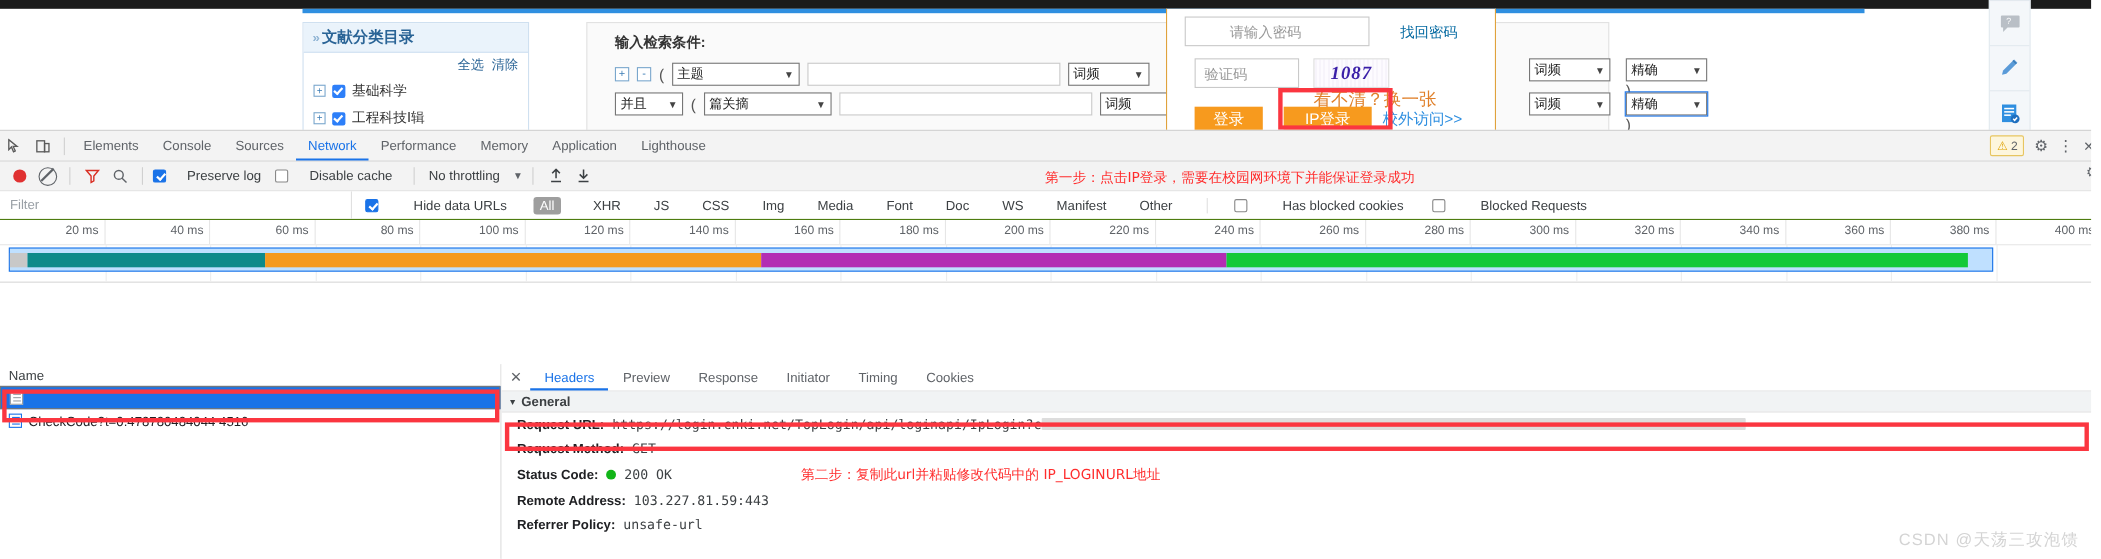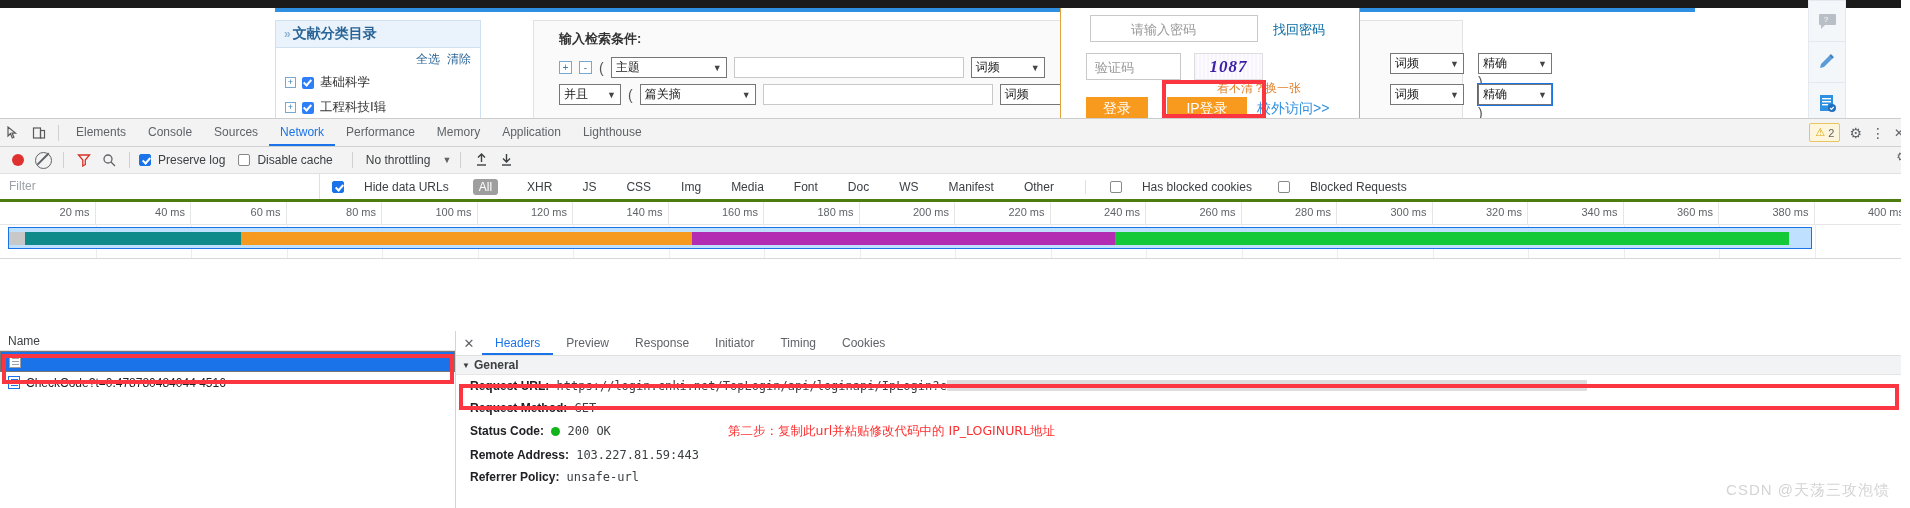--- a/index.html
+++ b/index.html
@@ -44,21 +44,21 @@
   .txtin.w230{width:230px;}
 
   
   .login-pop{position:absolute;left:1060px;top:8px;width:300px;height:120px;background:#fff;border:1px solid #e0a23c;border-top:none;box-sizing:border-box;}
   .lp-in{height:27px;border:1px solid #c9c9c9;background:#fff;box-sizing:border-box;color:#999;font-size:13px;padding:5px 0 0 8px;}
   .lp-link{color:#0369a1;font-size:13px;}
   .captcha{width:67px;height:25px;border:1px solid #ddd;background:
       repeating-linear-gradient(90deg,#f7f4fb 0 2px,#fdfbff 2px 4px);
       display:flex;align-items:center;justify-content:center;
       font-family:"Liberation Serif",serif;font-style:italic;font-weight:bold;font-size:17px;color:#3b1fa8;letter-spacing:1px;}
-  .lp-refresh{color:#e0802a;font-size:12px;margin-left:23px;}
+  .lp-refresh{color:#e0802a;font-size:16px;}
   .orange-btn{background:#f79a1e;color:#fff;font-size:14px;display:flex;align-items:center;justify-content:center;}
   .blue-link{color:#2f8fe0;font-size:14px;}
 
   
   .float-bar{position:absolute;left:1808px;top:0px;width:38px;height:122px;background:#f4f7fa;border:1px solid #e3e9ef;box-sizing:border-box;}
   .fb-cell{height:40px;border-bottom:1px solid #e3e9ef;display:flex;align-items:center;justify-content:center;}
 
   
   .redbox{position:absolute;border:4px solid #fb3640;box-sizing:border-box;pointer-events:none;}
 
@@ -74,25 +74,25 @@
   .warnbadge{display:flex;align-items:center;gap:3px;border:1px solid #e7c560;background:#fdf6dd;border-radius:2px;padding:0 5px;height:17px;font-size:11px;color:#5f6368;}
 
   .dt-toolbar{height:26px;background:#f3f3f3;border-bottom:1px solid #e0e0e0;display:flex;align-items:center;padding-left:7px;gap:3px;position:relative;}
   .rec-dot{width:12px;height:12px;border-radius:50%;background:#e03131;}
   .clear-ico{width:15px;height:15px;border:1.6px solid #5f6368;border-radius:50%;position:relative;}
   .clear-ico:after{content:"";position:absolute;left:-1px;top:5.5px;width:16px;height:1.6px;background:#5f6368;transform:rotate(-45deg);}
   .tbtn{width:22px;height:22px;display:flex;align-items:center;justify-content:center;cursor:pointer;}
   .cb{width:12px;height:12px;border:1px solid #888;background:#fff;border-radius:2px;box-sizing:border-box;display:inline-block;vertical-align:-2px;}
   .cb.on{background:#1a73e8;border-color:#1a73e8;position:relative;}
   .cb.on:after{content:"";position:absolute;left:3.5px;top:1px;width:3px;height:6px;border:solid #fff;border-width:0 2px 2px 0;transform:rotate(42deg);}
-  .lbl{font-size:12px;color:#3c4043;margin-left:4px;margin-right:10px;cursor:pointer;text-align:center;}
+  .lbl{font-size:12px;color:#3c4043;margin-left:16px;margin-right:10px;cursor:pointer;text-align:center;}
   .throttle{font-size:12px;color:#3c4043;margin-left:4px;}
   .annot-red{color:#ff2d2d;font-size:12.5px;font-family:"DejaVu Sans","Liberation Sans",sans-serif;}
 
-  .dt-filterbar{height:25px;background:#fff;border-bottom:3px solid #4d7c0f;display:flex;align-items:center;position:relative;}
+  .dt-filterbar{height:25px;background:#fff;border-bottom:1px solid #4d7c0f;display:flex;align-items:center;position:relative;}
   .filter-input{width:320px;height:25px;line-height:25px;border-right:1px solid #e0e0e0;padding-left:9px;color:#9aa0a6;font-size:12px;box-sizing:border-box;}
   .ftypes{display:flex;align-items:center;gap:16px;padding-left:12px;}
   .ftype{padding:0 7px;font-size:12px;color:#3c4043;cursor:pointer;}
   .ftype.all{background:#9e9e9e;color:#fff;border-radius:3px;padding:1px 6px;margin-right:6px;}
   .fsep{width:1px;height:14px;background:#e0e0e0;margin:0 8px;}
 
   
   .tl{height:56px;background:#fff;border-bottom:1px solid #d8d8d8;position:relative;overflow:hidden;}
   .tl-ruler{position:absolute;left:0;top:0;width:1910px;height:22px;border-bottom:1px solid #e6e6e6;}
   .tick{position:absolute;top:0;height:22px;border-right:1px solid #e6e6e6;box-sizing:border-box;}
@@ -214,21 +214,21 @@
       </span>
     </div>
     <div style="position:absolute;left:1390px;top:84px;">
       <span class="sel w74">
         <span>词频</span>
         <span class="arw">▼</span>
       </span>
     </div>
 
     <div class="login-pop">
-      <div style="position:absolute;left:29px;top:7px;width:168px;padding-left:40px;" class="lp-in">请输入密码</div>
+      <div style="position:absolute;left:16px;top:7px;width:168px;padding-left:40px;" class="lp-in">请输入密码</div>
       <div style="position:absolute;left:212px;top:13px;" class="lp-link">找回密码</div>
       <div style="position:absolute;left:25px;top:45px;width:95px;" class="lp-in">验证码</div>
       <div style="position:absolute;left:133px;top:45px;" class="captcha">1087</div>
       <div style="position:absolute;left:133px;top:72px;" class="lp-refresh">看不清？换一张</div>
       <div style="position:absolute;left:25px;top:89px;width:62px;height:24px;" class="orange-btn">登录</div>
       <div style="position:absolute;left:106px;top:89px;width:80px;height:24px;" class="orange-btn">IP登录</div>
       <div style="position:absolute;left:196px;top:92px;" class="blue-link">校外访问&gt;&gt;</div>
     </div>
 
     <div class="float-bar">
@@ -326,20 +326,21 @@
             <path d="M6.5 1v8M3 4.5L6.5 1 10 4.5" stroke="#3c4043" stroke-width="1.4" fill="none"></path>
             <path d="M2 12h9" stroke="#3c4043" stroke-width="1.4"></path>
           </svg>
       </div>
       <div class="tbtn">
         <svg width="13" height="14" viewBox="0 0 13 14">
             <path d="M6.5 9V1M3 5.5L6.5 9 10 5.5" stroke="#3c4043" stroke-width="1.4" fill="none"></path>
             <path d="M2 12h9" stroke="#3c4043" stroke-width="1.4"></path>
           </svg>
       </div>
+      <span class="annot-red" style="position:absolute;left:950px;top:6px;">第一步：点击IP登录，需要在校园网环境下并能保证登录成功</span>
     </div>
 
     <div class="dt-filterbar">
       <div class="filter-input">Filter</div>
       <div class="ftypes">
         <span class="cb on"></span>
         <span class="lbl" style="margin-right:8px;">Hide data URLs</span>
         <span class="ftype all">All</span>
         <span class="ftype">XHR</span>
         <span class="ftype">JS</span>

